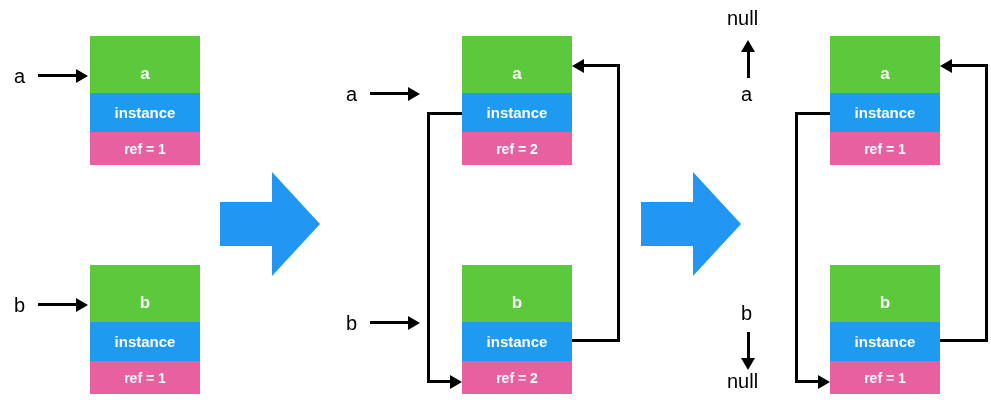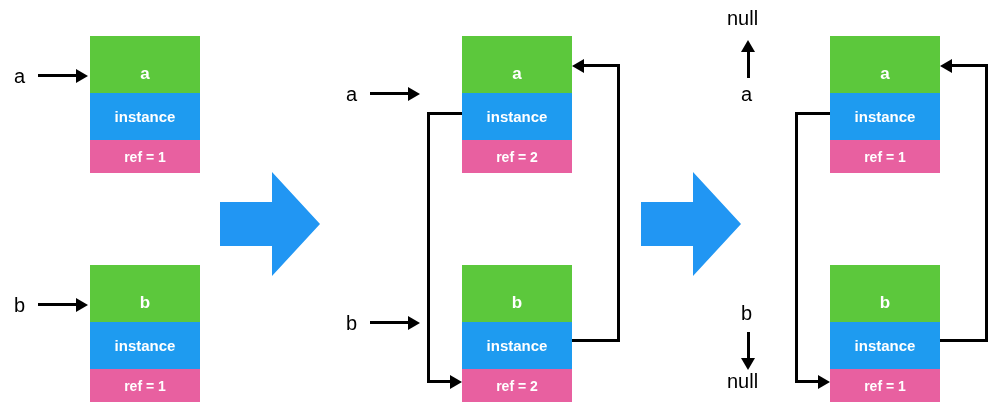--- a/index.html
+++ b/index.html
@@ -27,21 +27,21 @@
     color: #ffffff;
     text-align: center;
     font-weight: bold;
     line-height: 1;
     display: flex;
     align-items: center;
     justify-content: center;
     white-space: nowrap;
   }
   .seg-name   { height: 57px; font-size: 17px; padding-top: 18px; box-sizing: border-box; }
-  .seg-inst   { height: 47px; font-size: 15px; }
+  .seg-inst   { height: 39px; font-size: 15px; }
   .seg-ref    { height: 33px; font-size: 14px; }
 
   
   .lbl {
     position: absolute;
     color: #000000;
     font-size: 20px;
     line-height: 1;
     white-space: nowrap;
   }

